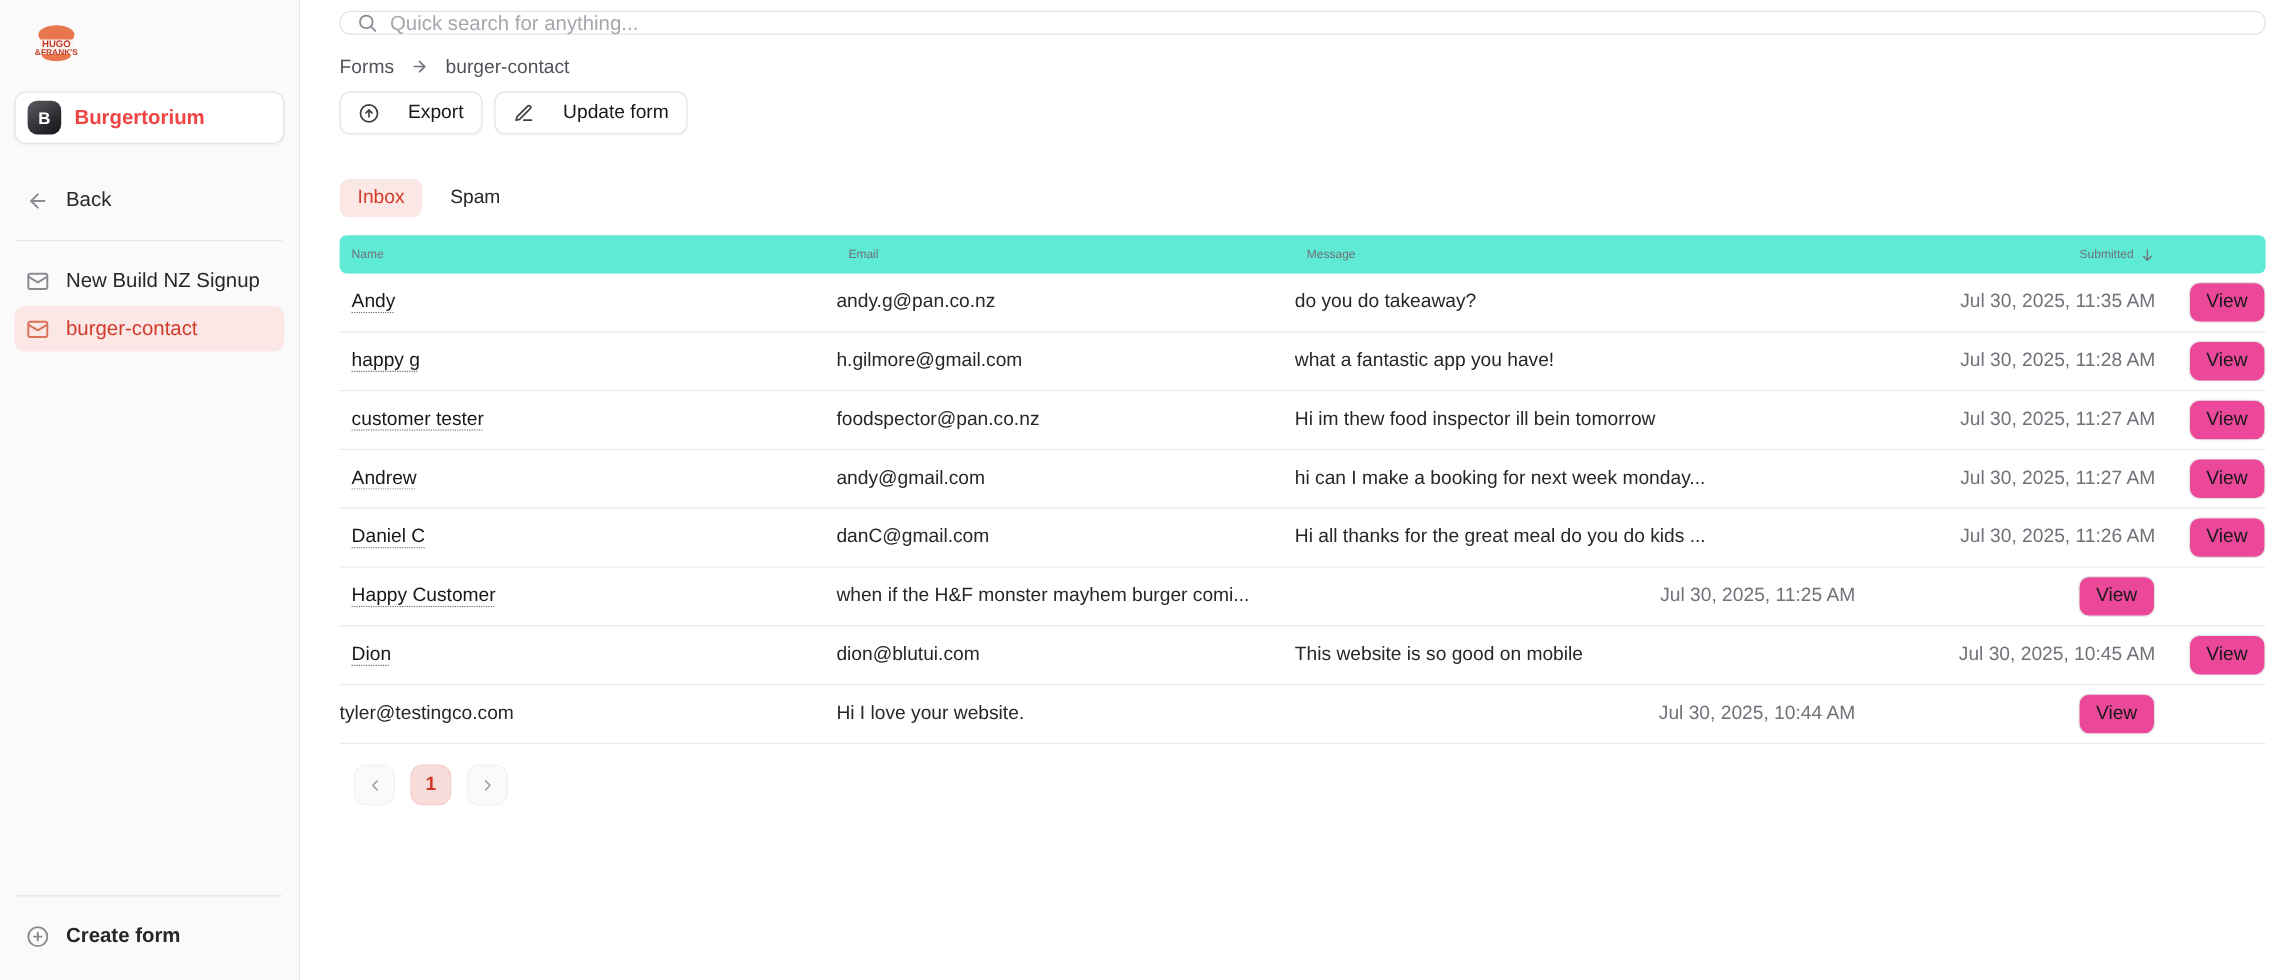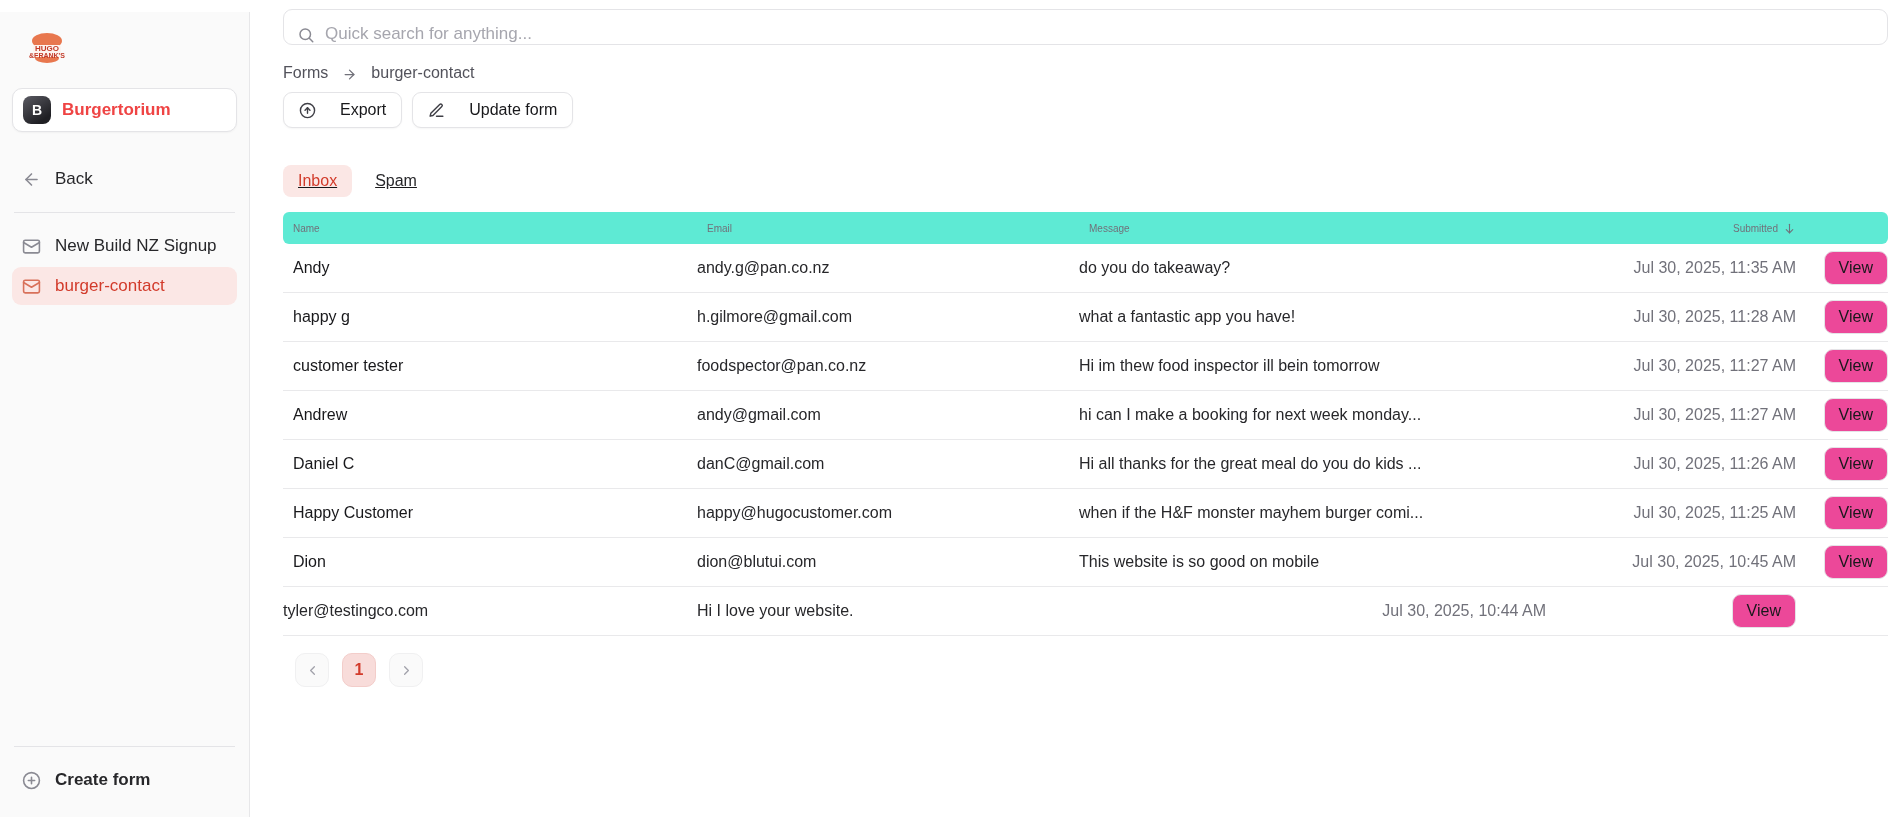--- a/index.html
+++ b/index.html
@@ -5,21 +5,21 @@
   * { margin:0; padding:0; box-sizing:border-box; }
   html,body { width:1899px; height:817px; }
   body {
     font-family:"Liberation Sans", sans-serif;
     background:#ffffff; color:#18181b; overflow:hidden;
   }
   svg { display:block; }
 
   
   .sidebar {
-    position:fixed; left:0; top:12px; bottom:0; width:250px;
+    position:fixed; left:0; top:0; bottom:0; width:250px;
     background:#fafafa; border-right:1px solid #e7e7e9;
     display:flex; flex-direction:column; padding:18px 12px 18px 12px;
   }
   .logo { margin:2px 0 20px 14px; }
   .ws-card {
     background:#fff; border:1px solid #e4e4e7; border-radius:10px;
     padding:7px 10px; display:flex; align-items:center; gap:11px;
     box-shadow:0 1px 2px rgba(0,0,0,.04);
   }
   .ws-avatar {
@@ -40,50 +40,50 @@
   .form-item { margin-bottom:2px; }
   .form-item.active { background:#fbe7e5; color:#d23b2b; }
   .form-item.active .ic { color:#d8715a; }
   .sidebar-bottom { margin-top:auto; }
   .create-form { font-weight:600; }
 
   
   .main { margin-left:250px; padding:9px 11px 0 33px; }
 
   .searchbar {
-    height:36px; border:1px solid #e4e4e7; border-radius:9px; background:#fff;
-    display:flex; align-items:flex-end; gap:10px; padding:0 13px;
+    height:20px; border:1px solid #e4e4e7; border-radius:9px; background:#fff;
+    display:flex; align-items:flex-start; gap:10px; padding:0 13px;
   }
   .searchbar .ic { color:#8a8a93; display:flex; }
   .searchbar input {
     border:none; outline:none; flex:1; font-size:17px;
     font-family:"Liberation Sans", sans-serif; color:#18181b; background:transparent;
   }
   .searchbar input::placeholder { color:#a6a6ae; }
 
   .breadcrumb {
-    margin-top:19px; display:flex; align-items:flex-end; gap:14px;
+    margin-top:19px; display:flex; align-items:flex-start; gap:14px;
     font-size:16px; color:#52525b;
   }
   .breadcrumb .ic { color:#71717a; display:flex; }
   .crumb { cursor:pointer; }
 
   .title-row { margin-top:8px; display:flex; align-items:flex-start; justify-content:space-between; }
   .page-title { font-size:30px; font-weight:700; letter-spacing:-.4px; color:#0f0f11; }
   .title-actions { display:flex; gap:10px; margin-top:2px; }
   .btn {
     display:inline-flex; align-items:center; gap:24px;
     background:#fff; border:1px solid #e4e4e7; border-radius:9px;
     padding:8px 15px; font-size:16px; font-weight:500; color:#18181b;
     font-family:"Liberation Sans", sans-serif; cursor:pointer;
     box-shadow:0 1px 2px rgba(0,0,0,.04);
   }
   .btn .ic { display:flex; color:#3f3f46; }
 
-  .tabs { margin-top:37px; display:flex; gap:8px;text-decoration:underline; }
+  .tabs { margin-top:37px; display:flex; gap:8px; }
   .tab {
     padding:7px 15px; border-radius:8px; font-size:16px; font-weight:500;
     color:#27272a; cursor:pointer;
   }
   .tab.active { background:#fbe7e5; color:#d23b2b; }
 
   
   .table { margin-top:15px; }
   .t-grid { display:grid; grid-template-columns:414px 382px 1fr 250px 92px; align-items:center; }
   .t-head {
@@ -311,21 +311,20 @@
     <div class="cell cell-submitted">Jul 30, 2025, 11:26 AM</div>
     <div class="cell cell-view">
       <button class="view-btn">View</button>
     </div>
   </div>
 
   <div class="t-grid t-row">
     <div class="cell cell-name">
       <a>Happy Customer</a>
     </div>
-    <div class="cell cell-email">happy@hugocustomer.com</div>
     <div class="cell cell-message">when if the H&amp;F monster mayhem burger comi...</div>
     <div class="cell cell-submitted">Jul 30, 2025, 11:25 AM</div>
     <div class="cell cell-view">
       <button class="view-btn">View</button>
     </div>
   </div>
 
   <div class="t-grid t-row">
     <div class="cell cell-name">
       <a>Dion</a>

